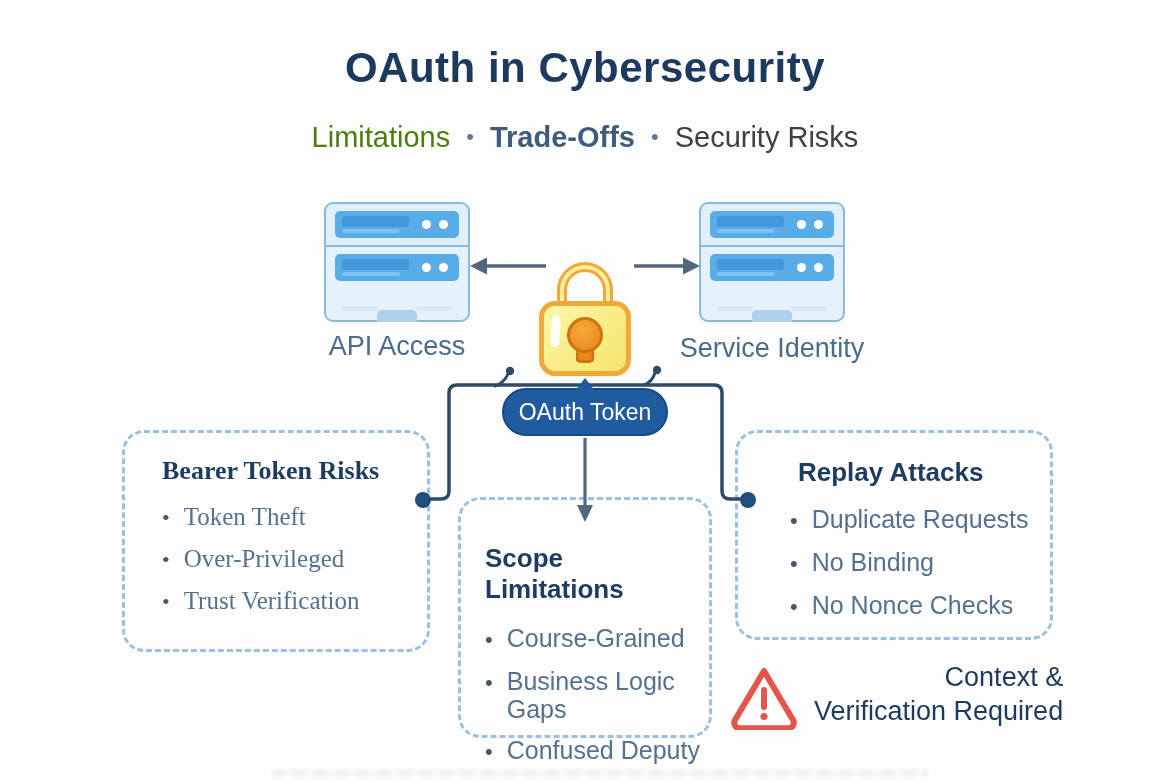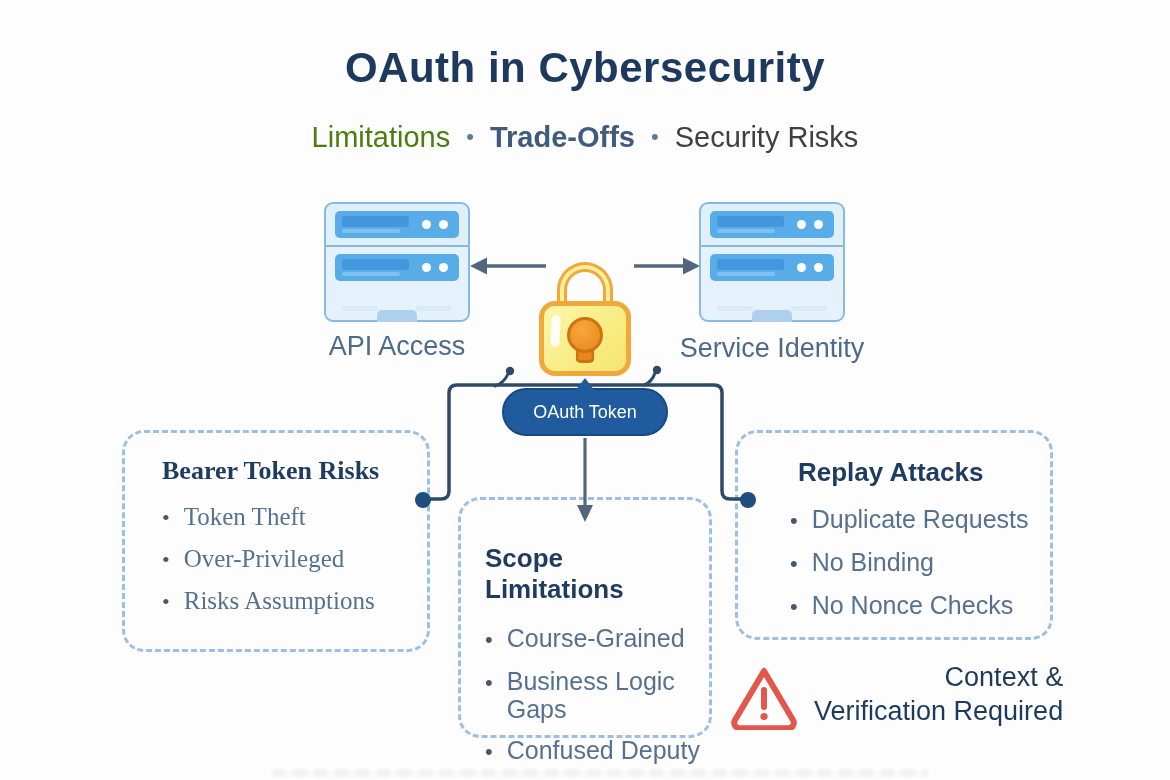--- a/index.html
+++ b/index.html
@@ -61,21 +61,21 @@
   }
   .lock-shine{position:absolute;left:7px;top:9px;width:9px;height:32px;background:rgba(255,255,255,.9);border-radius:5px;transform:rotate(3deg);}
   .keyhole{position:absolute;left:50%;top:11px;transform:translateX(-50%);width:30px;height:30px;background:radial-gradient(circle at 40% 35%,#f6a83a,#e8861c);border:3px solid #cf7310;border-radius:50%;}
   .keystem{position:absolute;left:50%;top:32px;transform:translateX(-50%);width:13px;height:22px;background:#e8861c;border:3px solid #cf7310;border-top:none;border-radius:3px 3px 5px 5px;}
 
   
   .token-pill{
     position:absolute;left:502px;top:388px;width:166px;height:48px;z-index:5;
     background:#1f5b9e;border:2px solid #174a82;border-radius:24px;box-sizing:border-box;
     display:flex;align-items:center;justify-content:center;
-    color:#ffffff;font-size:18px;font-weight:500;
+    color:#ffffff;font-size:23px;font-weight:500;
   }
   .token-pill::before{
     content:"";position:absolute;top:-12px;left:50%;margin-left:-10px;
     border-left:10px solid transparent;border-right:10px solid transparent;
     border-bottom:13px solid #1f5b9e;
   }
 
   
   .wires{position:absolute;left:0;top:0;z-index:3;}
 
@@ -207,21 +207,21 @@
       <li>
           <span class="blt">•</span>
           <span>Token Theft</span>
         </li>
       <li>
           <span class="blt">•</span>
           <span>Over-Privileged</span>
         </li>
       <li>
           <span class="blt">•</span>
-          <span>Risks Assumptions</span>
+          <span>Trust Verification</span>
         </li>
     </ul>
   </div>
 
   <div class="risk-box box-scope">
     <div class="box-title">Scope Limitations</div>
     <ul class="risk-list">
       <li>
           <span class="blt">•</span>
           <span>Course-Grained</span>

